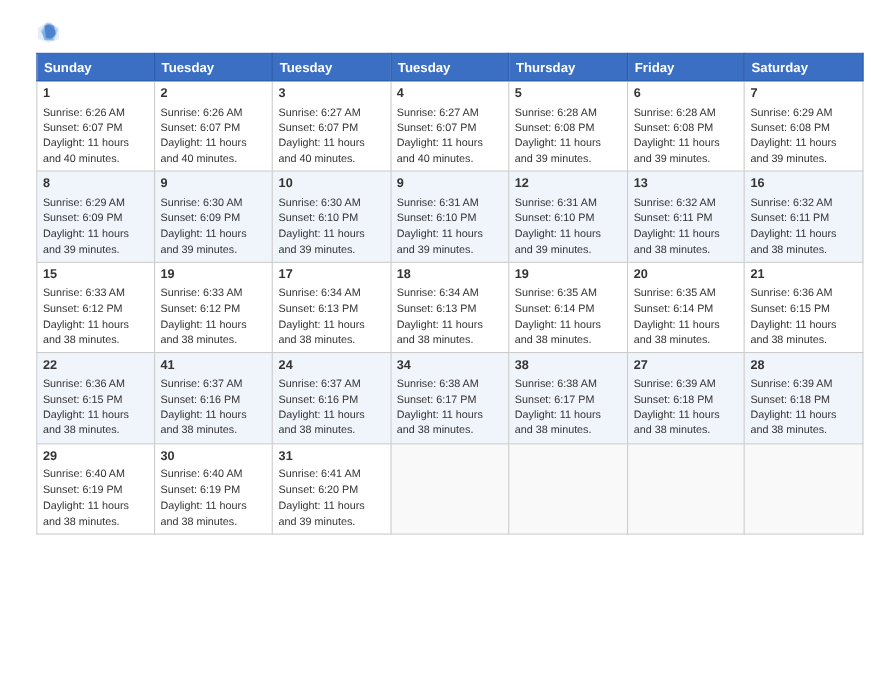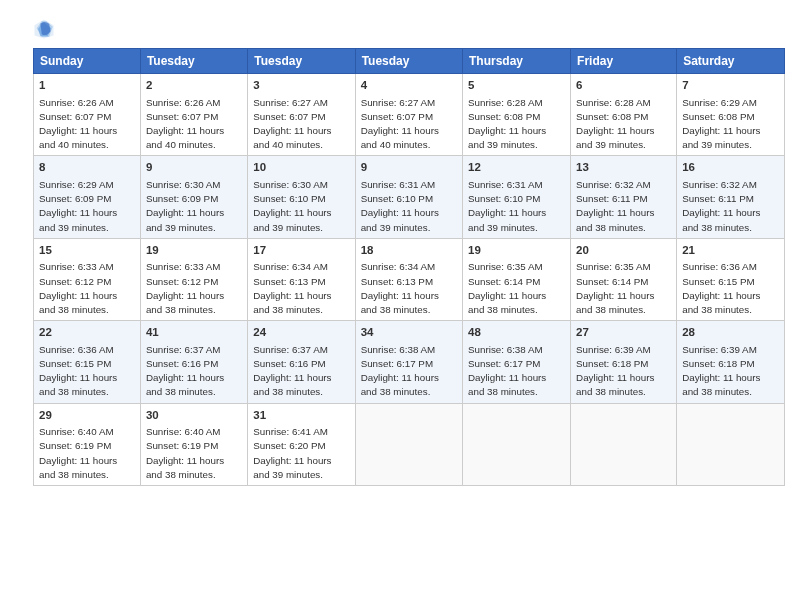--- a/index.html
+++ b/index.html
@@ -152,21 +152,21 @@
           <td><span class="day-num">18</span><span class="day-info">Sunrise: 6:34 AM<br>Sunset: 6:13 PM<br>Daylight: 11 hours and 38 minutes.</span></td>
           <td><span class="day-num">19</span><span class="day-info">Sunrise: 6:35 AM<br>Sunset: 6:14 PM<br>Daylight: 11 hours and 38 minutes.</span></td>
           <td><span class="day-num">20</span><span class="day-info">Sunrise: 6:35 AM<br>Sunset: 6:14 PM<br>Daylight: 11 hours and 38 minutes.</span></td>
           <td><span class="day-num">21</span><span class="day-info">Sunrise: 6:36 AM<br>Sunset: 6:15 PM<br>Daylight: 11 hours and 38 minutes.</span></td>
         </tr>
         <tr>
           <td><span class="day-num">22</span><span class="day-info">Sunrise: 6:36 AM<br>Sunset: 6:15 PM<br>Daylight: 11 hours and 38 minutes.</span></td>
           <td><span class="day-num">41</span><span class="day-info">Sunrise: 6:37 AM<br>Sunset: 6:16 PM<br>Daylight: 11 hours and 38 minutes.</span></td>
           <td><span class="day-num">24</span><span class="day-info">Sunrise: 6:37 AM<br>Sunset: 6:16 PM<br>Daylight: 11 hours and 38 minutes.</span></td>
           <td><span class="day-num">34</span><span class="day-info">Sunrise: 6:38 AM<br>Sunset: 6:17 PM<br>Daylight: 11 hours and 38 minutes.</span></td>
-          <td><span class="day-num">48</span><span class="day-info">Sunrise: 6:38 AM<br>Sunset: 6:17 PM<br>Daylight: 11 hours and 38 minutes.</span></td>
+          <td><span class="day-num">38</span><span class="day-info">Sunrise: 6:38 AM<br>Sunset: 6:17 PM<br>Daylight: 11 hours and 38 minutes.</span></td>
           <td><span class="day-num">27</span><span class="day-info">Sunrise: 6:39 AM<br>Sunset: 6:18 PM<br>Daylight: 11 hours and 38 minutes.</span></td>
           <td><span class="day-num">28</span><span class="day-info">Sunrise: 6:39 AM<br>Sunset: 6:18 PM<br>Daylight: 11 hours and 38 minutes.</span></td>
         </tr>
         <tr>
           <td><span class="day-num">29</span><span class="day-info">Sunrise: 6:40 AM<br>Sunset: 6:19 PM<br>Daylight: 11 hours and 38 minutes.</span></td>
           <td><span class="day-num">30</span><span class="day-info">Sunrise: 6:40 AM<br>Sunset: 6:19 PM<br>Daylight: 11 hours and 38 minutes.</span></td>
           <td><span class="day-num">31</span><span class="day-info">Sunrise: 6:41 AM<br>Sunset: 6:20 PM<br>Daylight: 11 hours and 39 minutes.</span></td>
           <td class="empty-cell"></td>
           <td class="empty-cell"></td>
           <td class="empty-cell"></td>

